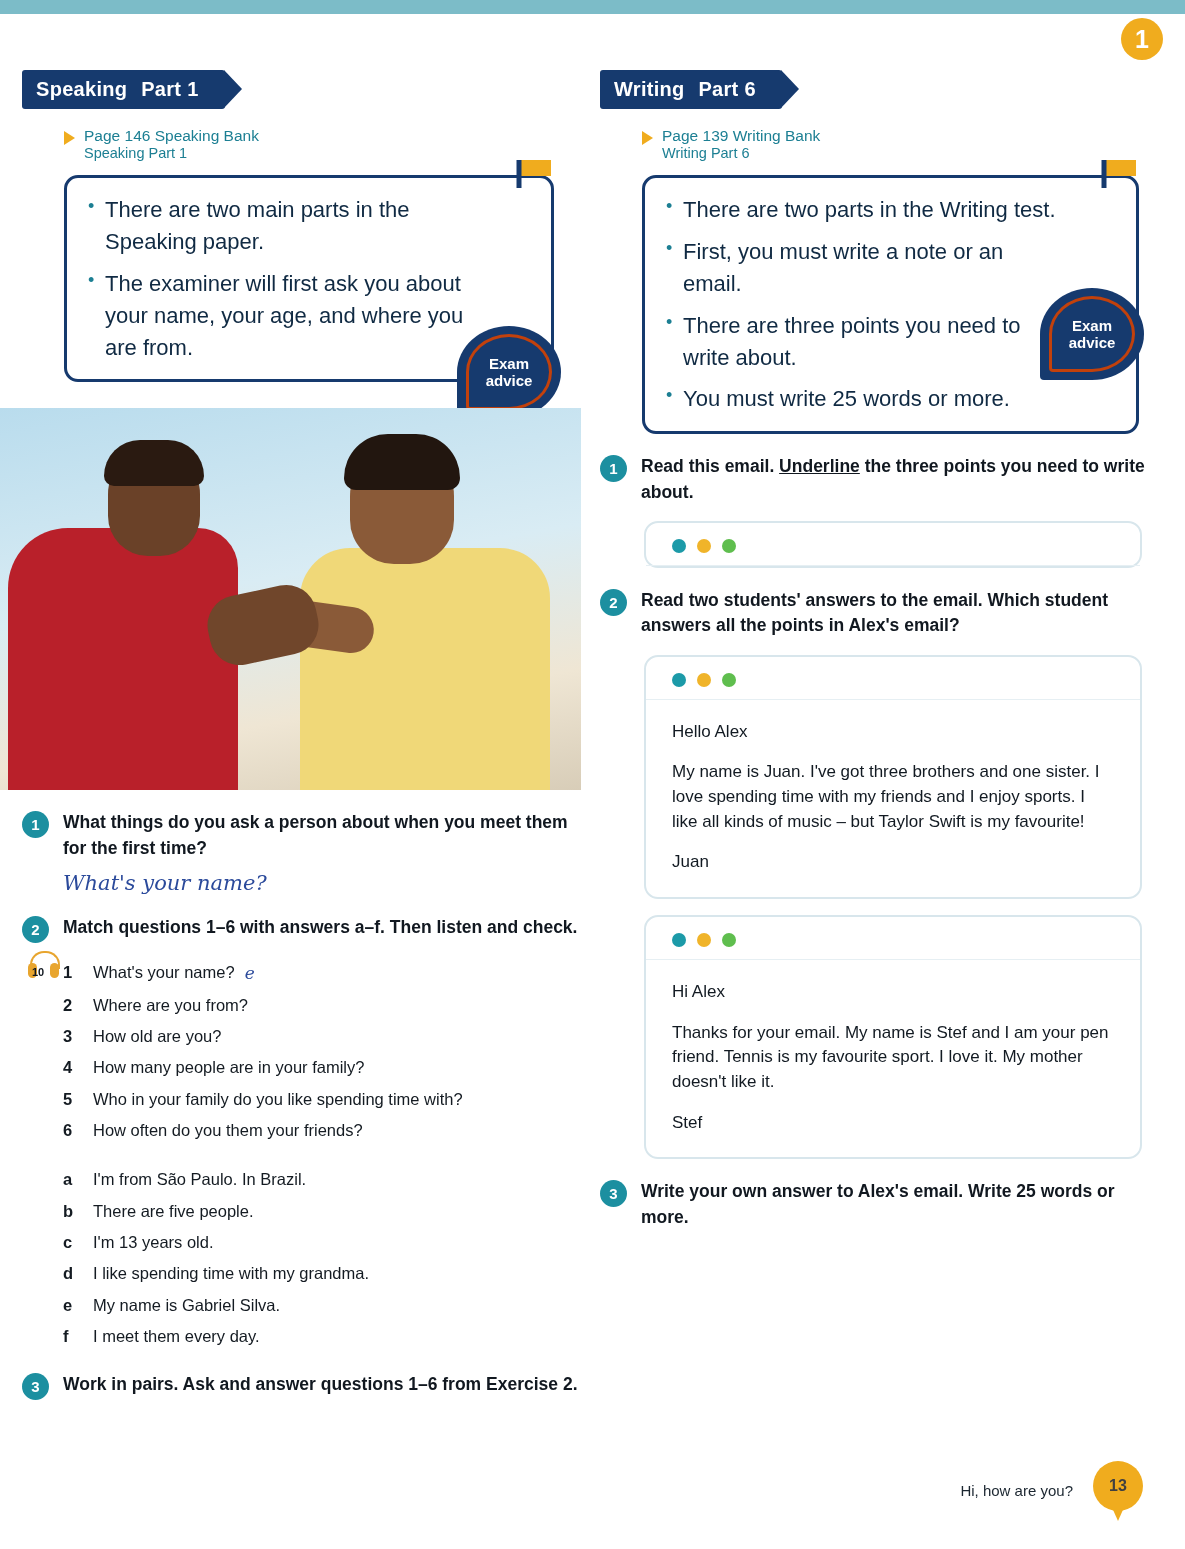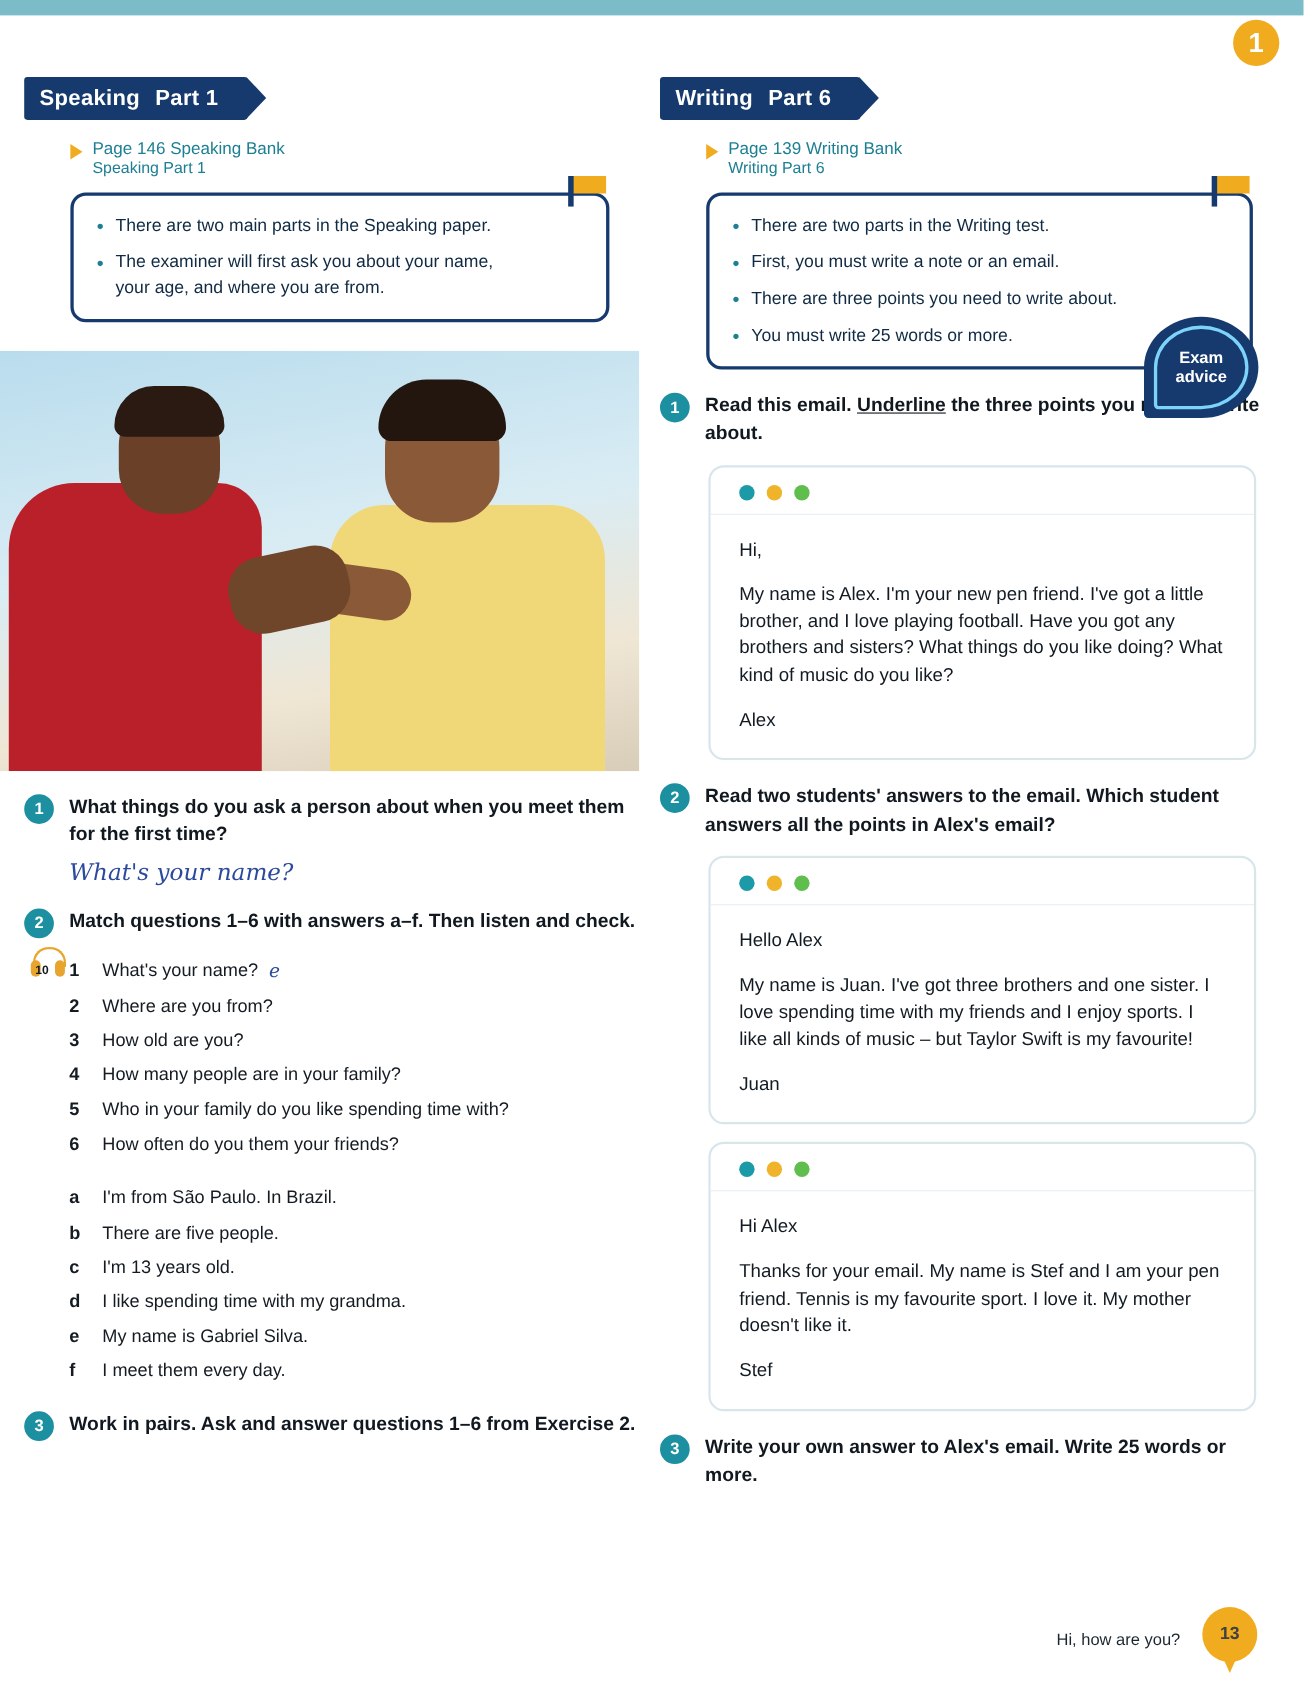--- a/index.html
+++ b/index.html
@@ -111,21 +111,21 @@
     height: 30px;
   }
   .bubble ul {
     margin: 0;
     padding: 0;
     list-style: none;
   }
   .bubble li {
     position: relative;
     padding-left: 20px;
-    font-size: 16px;
+    font-size: 22px;
     line-height: 1.45;
     color: #102a43;
     margin-bottom: 10px;
   }
   .bubble li:last-child { margin-bottom: 0; }
   .bubble li::before {
     content: "•";
     position: absolute;
     left: 3px;
     top: -1px;
@@ -138,21 +138,21 @@
     height: 92px;
     background: #163a6e;
     border-radius: 50% 50% 50% 4px;
     display: flex;
     align-items: center;
     justify-content: center;
   }
   .exam-seal .inner {
     width: 80px;
     height: 70px;
-    border: 3px solid #7dd3fc;
+    border: 3px solid #c2410c;
     border-radius: 50% 50% 50% 4px;
     display: flex;
     align-items: center;
     justify-content: center;
     text-align: center;
   }
   .exam-seal span {
     color: #ffffff;
     font-weight: bold;
     font-size: 15px;
@@ -558,25 +558,20 @@
     <div class="ex-num">1</div>
     <div class="ex-text"><span>Read this email. </span><span class="u">Underline</span><span> the three points you need to write about.</span></div>
   </div>
 
   <div class="email-card">
     <div class="email-bar">
       <div class="dot teal"></div>
       <div class="dot amber"></div>
       <div class="dot green"></div>
     </div>
-    <div class="email-body">
-      <p>Hi,</p>
-      <p>My name is Alex. I'm your new pen friend. I've got a little brother, and I love playing football. Have you got any brothers and sisters? What things do you like doing? What kind of music do you like?</p>
-      <p>Alex</p>
-    </div>
   </div>
 
   
   <div class="ex">
     <div class="ex-num">2</div>
     <div class="ex-text">Read two students' answers to the email. Which student answers all the points in Alex's email?</div>
   </div>
 
   <div class="email-card">
     <div class="email-bar">

